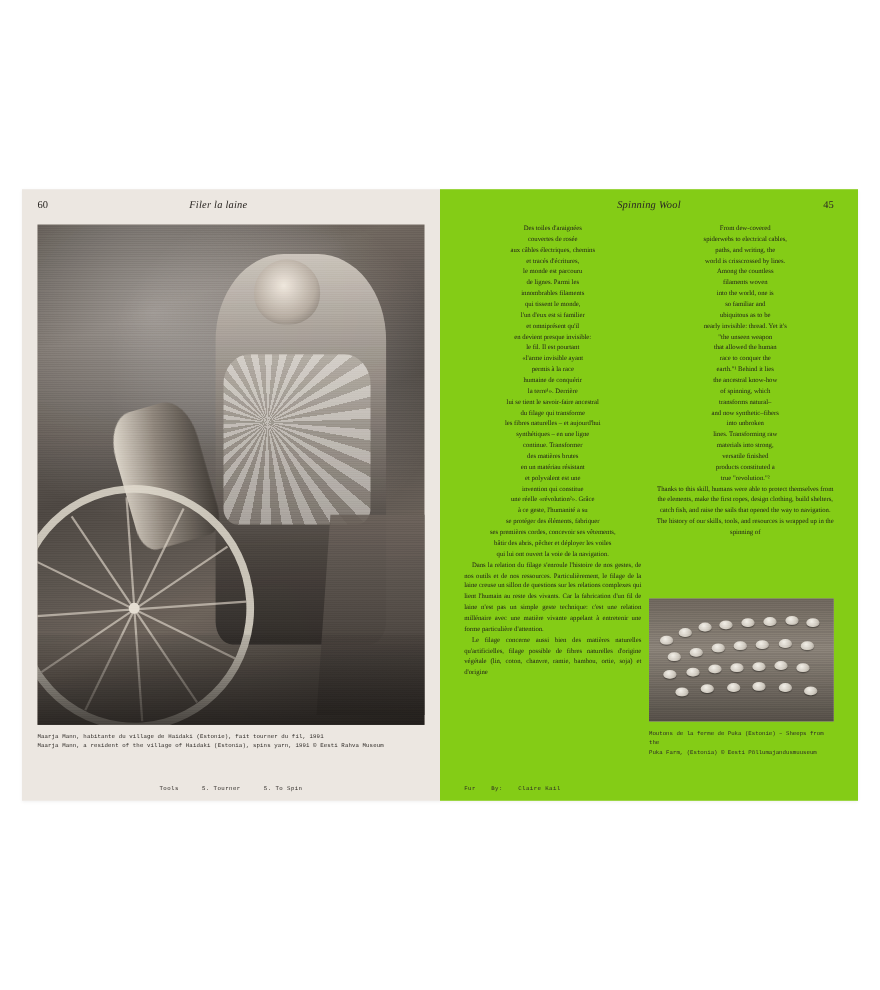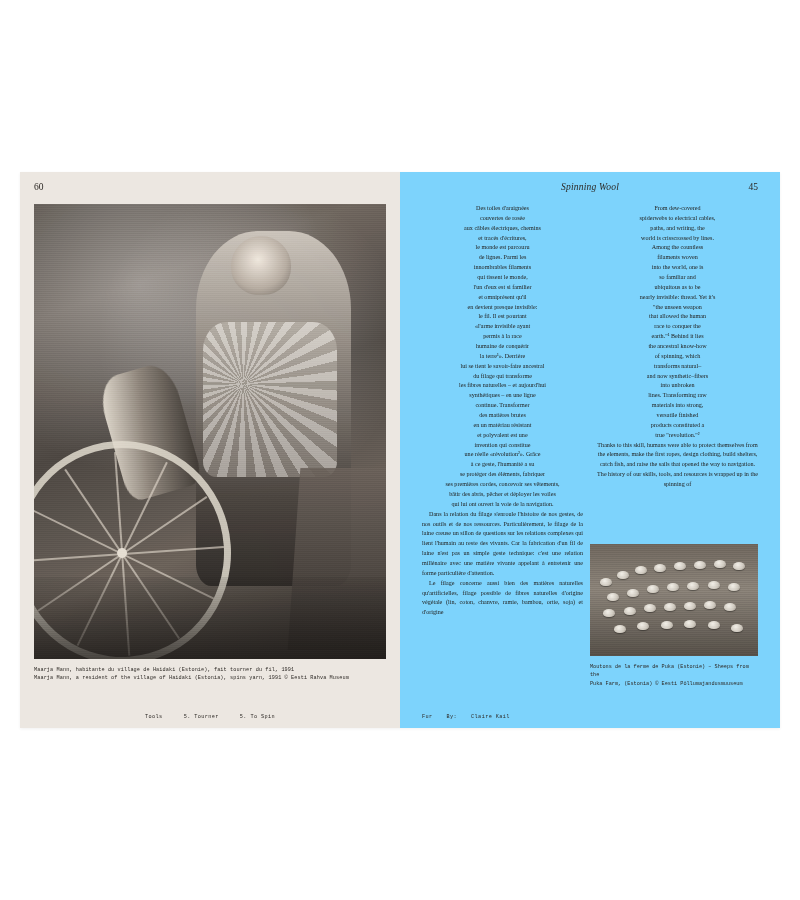--- a/index.html
+++ b/index.html
@@ -35,21 +35,21 @@
     width: 380px;
     height: 556px;
     background: #ece7e1;
     box-sizing: border-box;
     padding: 10px 14px 8px 14px;
   }
   .page-right {
     position: relative;
     width: 380px;
     height: 556px;
-    background: #7dd3fc;
+    background: #84cc16;
     box-sizing: border-box;
     padding: 10px 22px 8px 22px;
   }
 
   .runhead {
     display: flex;
     align-items: baseline;
     font-family: "Liberation Serif", serif;
     font-size: 9.5px;
     color: #2b2723;
@@ -275,20 +275,21 @@
 </style>
 </head>
 <body>
 
 <div class="stage">
   <div class="spread">
 
     <div class="page-left">
       <div class="runhead">
         <span class="folio">60</span>
+        <span class="title">Filer la laine</span>
       </div>
 
       <div class="photo-wrap">
         <div class="photo-1"></div>
         <div class="p-figure"></div>
         <div class="p-head"></div>
         <div class="p-apron"></div>
         <div class="p-chair"></div>
         <div class="p-bobbin"></div>
         <div class="p-wheel">

